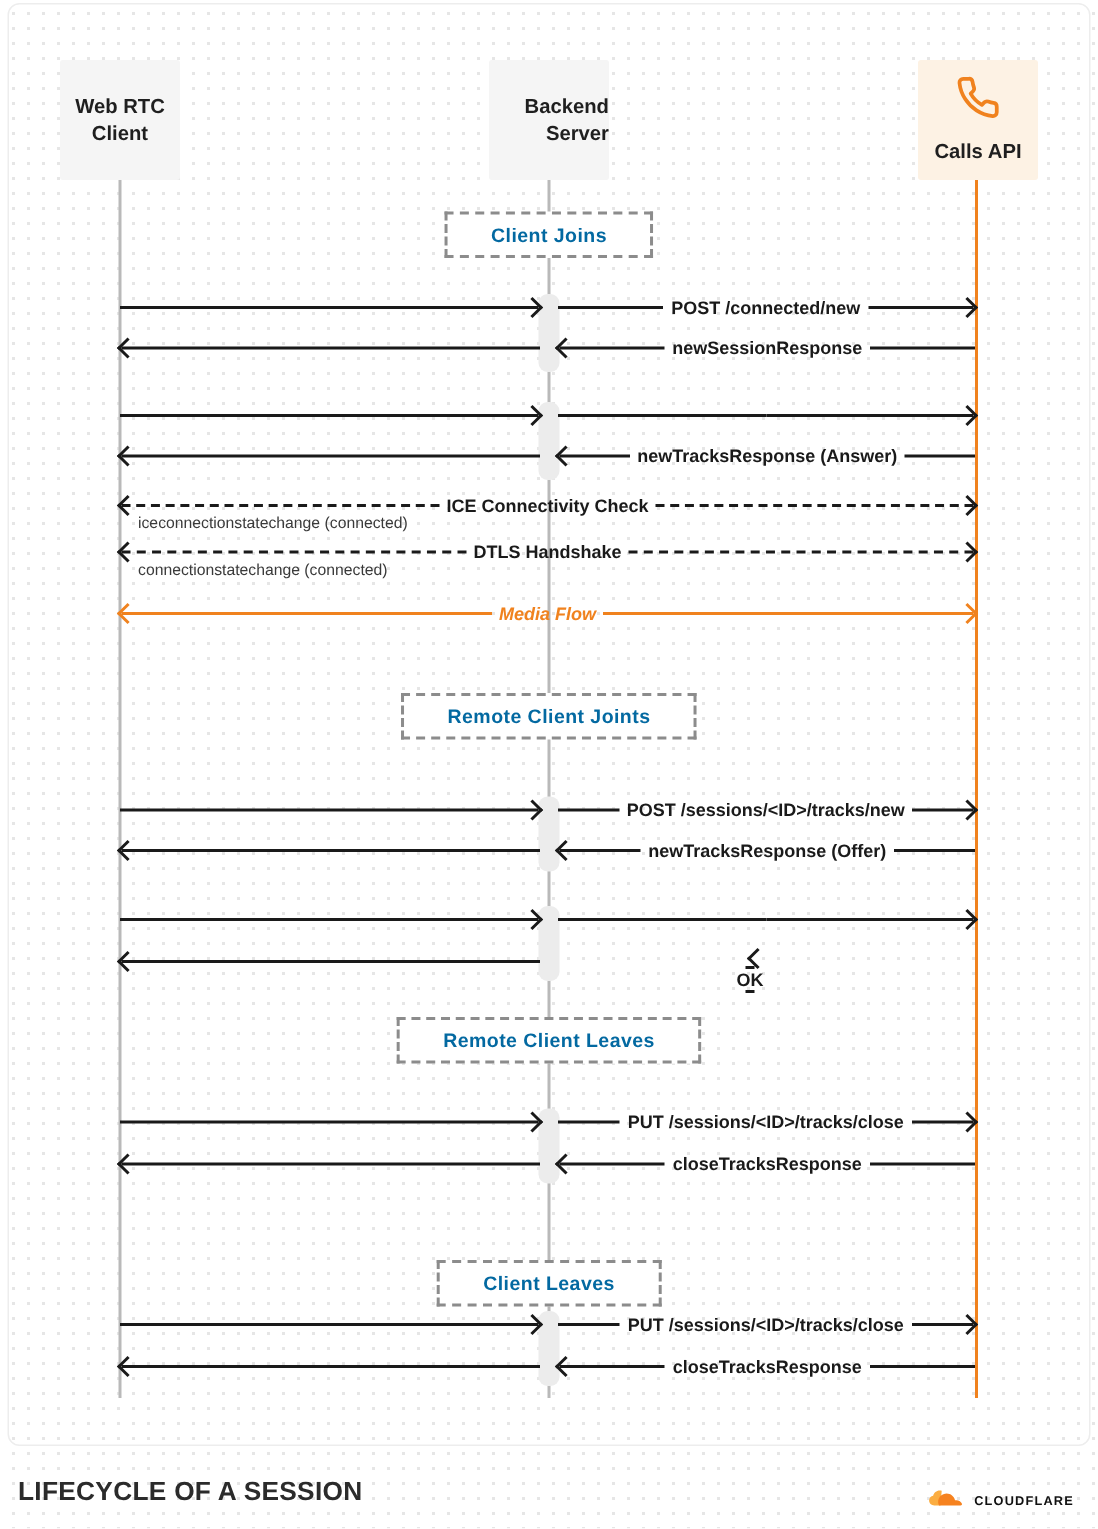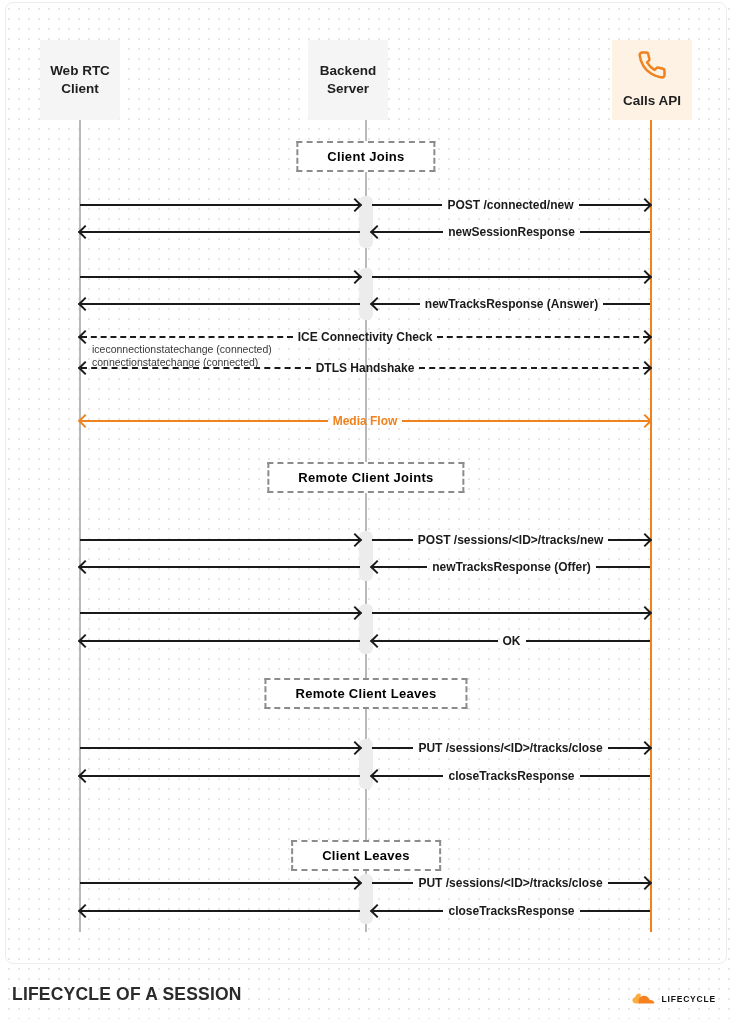--- a/index.html
+++ b/index.html
@@ -41,21 +41,21 @@
   .ah.r{border-top:2px solid #1a1a1a;border-right:2px solid #1a1a1a;transform:rotate(45deg);margin-left:-9px;}
   .ah.l{border-top:2px solid #1a1a1a;border-left:2px solid #1a1a1a;transform:rotate(-45deg);margin-right:-9px;}
   .seg.orange .line{border-color:#f0821e;}
   .seg.orange .lbl{color:#f0821e;}
   .seg.orange .ah{border-color:#f0821e;}
   
   .note{position:absolute;font-size:10.5px;color:#3a3a3a;z-index:5;white-space:nowrap;}
   
   .section{
     position:absolute;left:366px;transform:translateX(-50%);
-    border:2px dashed #8c8c8c;background:#ffffff;color:#000000;
+    border:2px dashed #8c8c8c;background:#ffffff;color:#0369a1;
     font-weight:600;font-size:13px;letter-spacing:.3px;white-space:nowrap;
     padding:6px 29px;z-index:6;
   }
   
   .title{position:absolute;left:12px;top:984px;font-size:17.5px;font-weight:700;color:#2b2b2b;letter-spacing:.2px;z-index:7;}
   .brand{position:absolute;right:16px;top:990px;display:flex;align-items:center;gap:4px;z-index:7;}
   .brand .btxt{font-size:8.5px;font-weight:700;letter-spacing:.8px;color:#111;}
 </style>
 </head>
 <body>
@@ -70,21 +70,21 @@
 <div class="act" style="top:196px;height:52px;"></div>
 <div class="act" style="top:268px;height:52px;"></div>
 <div class="act" style="top:531px;height:50px;"></div>
 <div class="act" style="top:604px;height:50px;"></div>
 <div class="act" style="top:739px;height:50px;"></div>
 <div class="act" style="top:874px;height:50px;"></div>
 
 <div class="actor" style="left:40px;">
   <span class="alabel">Web RTC Client</span>
 </div>
-<div class="actor" style="left:308px;">
+<div class="actor" style="left:326px;text-align:right;">
   <span class="alabel">Backend Server</span>
 </div>
 <div class="actor calls" style="left:612px;">
   <span>
     <svg width="30" height="30" viewBox="0 0 24 24" fill="none" stroke="#f0821e" stroke-width="2" stroke-linecap="round" stroke-linejoin="round">
       <path d="M22 16.92v3a2 2 0 0 1-2.18 2 19.79 19.79 0 0 1-8.63-3.07 19.5 19.5 0 0 1-6-6 19.79 19.79 0 0 1-3.07-8.67A2 2 0 0 1 4.11 2h3a2 2 0 0 1 2 1.72c.12.96.36 1.9.7 2.81a2 2 0 0 1-.45 2.11L8.09 9.91a16 16 0 0 0 6 6l1.27-1.27a2 2 0 0 1 2.11-.45c.91.34 1.85.58 2.81.7A2 2 0 0 1 22 16.92z"></path>
     </svg>
   </span>
   <span class="alabel">Calls API</span>
 </div>
@@ -143,23 +143,23 @@
 </div>
 <span class="note" style="left:92px;top:343px;">iceconnectionstatechange (connected)</span>
 
 <div class="seg" style="left:80px;top:361px;width:570px;">
   <span class="ah l"></span>
     <span class="line dash"></span>
     <span class="lbl">DTLS Handshake</span>
     <span class="line dash"></span>
     <span class="ah r"></span>
 </div>
-<span class="note" style="left:92px;top:356px;text-align:center;">connectionstatechange (connected)</span>
-
-<div class="seg orange" style="left:80px;top:414px;width:570px;">
+<span class="note" style="left:92px;top:374px;text-align:center;">connectionstatechange (connected)</span>
+
+<div class="seg orange" style="left:80px;top:402px;width:570px;font-style:italic;">
   <span class="ah l"></span>
     <span class="line"></span>
     <span class="lbl">Media Flow</span>
     <span class="line"></span>
     <span class="ah r"></span>
 </div>
 
 <div class="section" style="top:462px;">Remote Client Joints</div>
 
 <div class="seg" style="left:80px;top:533px;width:280px;">
@@ -187,21 +187,21 @@
 <div class="seg" style="left:80px;top:606px;width:280px;">
   <span class="line"></span>
     <span class="ah r"></span>
 </div>
 <div class="seg" style="left:372px;top:606px;width:278px;">
   <span class="line"></span>
     <span class="line"></span>
     <span class="ah r"></span>
 </div>
 
-<div class="seg" style="left:372px;top:634px;width:278px;">
+<div class="seg" style="left:361px;top:634px;width:278px;flex-direction:column;">
   <span class="ah l"></span>
     <span class="line"></span>
     <span class="lbl">OK</span>
     <span class="line"></span>
 </div>
 <div class="seg" style="left:80px;top:634px;width:280px;">
   <span class="ah l"></span>
     <span class="line"></span>
 </div>
 
@@ -254,14 +254,14 @@
 </div>
 
 <div class="title">LIFECYCLE OF A SESSION</div>
 <div class="brand">
   <span>
     <svg width="26" height="14" viewBox="0 0 26 14">
       <path fill="#FBAD41" d="M8 13.6H3.9C1.8 13.6.4 12 .4 10.3c0-1.6 1.2-2.9 2.7-3.1.4-2.1 2.2-3.6 4.3-3.6.5 0 1 .1 1.4.3L8 13.6z"></path>
       <path fill="#F6821F" d="M7 13.6c-.7-1.3-.8-2.9-.2-4.4.9-2.1 2.9-3.5 5.2-3.5 2.8 0 5.1 1.9 5.7 4.5 2-.4 4.1.7 4.6 2.3.2.5-.1 1.1-1 1.1H7z"></path>
     </svg>
   </span>
-  <span class="btxt">LIFECYCLE</span>
+  <span class="btxt">CLOUDFLARE</span>
 </div>
 
 </body></html>

